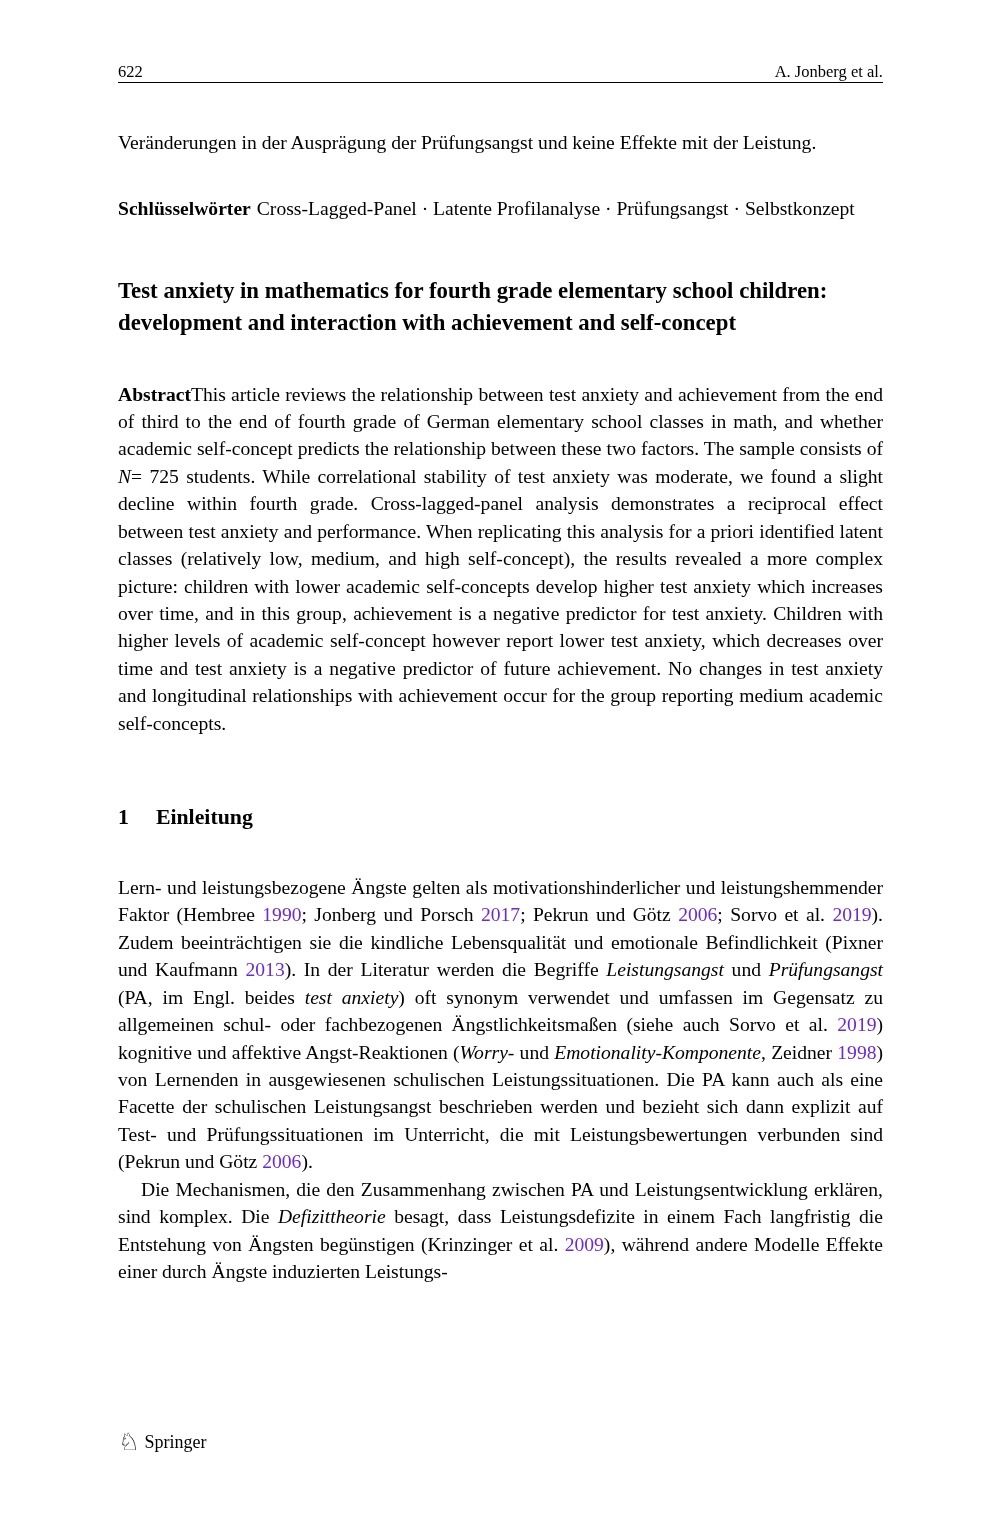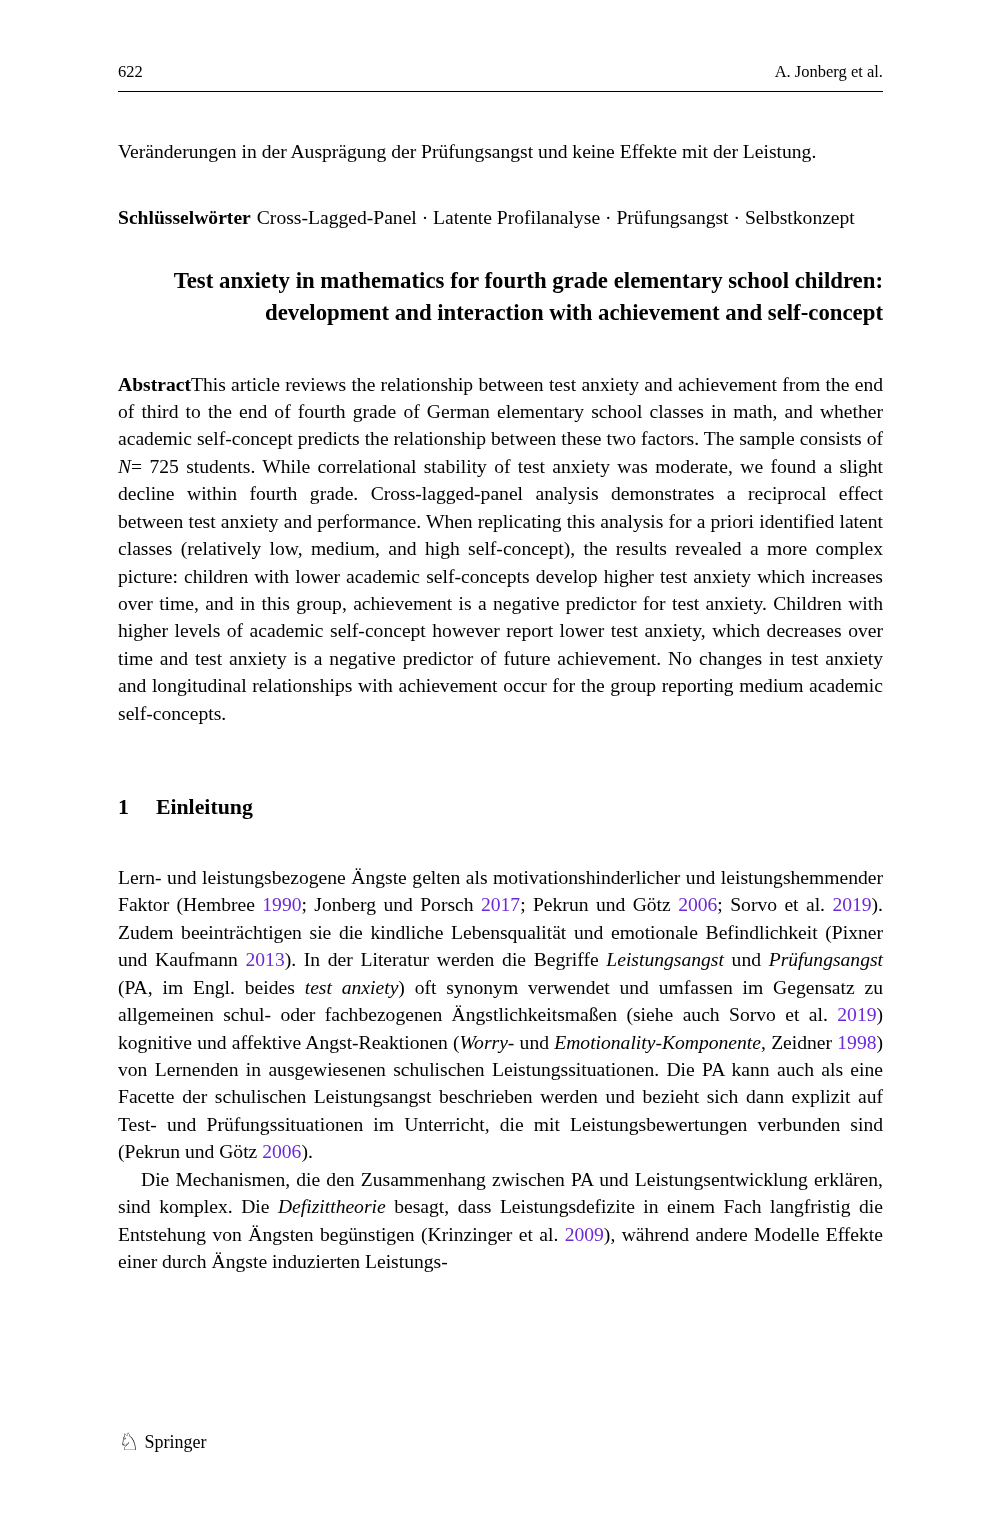--- a/index.html
+++ b/index.html
@@ -12,38 +12,38 @@
     padding: 62px 117px 0 118px;
     font-family: "Liberation Serif", serif;
     color: #000000;
     overflow: hidden;
   }
   .pagehead {
     display: flex;
     justify-content: space-between;
     align-items: baseline;
     font-size: 16.5px;
-    padding-bottom: 9px;
+    padding-bottom: 0;
     border-bottom: 1.3px solid #000;
   }
   .para {
     font-size: 19.6px;
     line-height: 1.4;
     text-align: justify;
     margin: 0;
   }
   .german-tail   { margin-top: 46px; }
   .kwline        { margin-top: 39px; }
   .kw-label      { font-weight: bold; margin-right: 6px; }
   .title-en {
-    margin-top: 33px;
+    margin-top: 52px;
     font-size: 22.8px;
     font-weight: bold;
     line-height: 1.42;
-    text-align: right;
+    text-align: left;
   }
   .abstract      { margin-top: 41px; }
   .abs-label     { font-weight: bold; }
   .keywords-en   { margin-top: 47px; }
   .section-head {
     margin-top: 68px;
     font-size: 21.8px;
     font-weight: bold;
     display: flex;
     gap: 27px;

